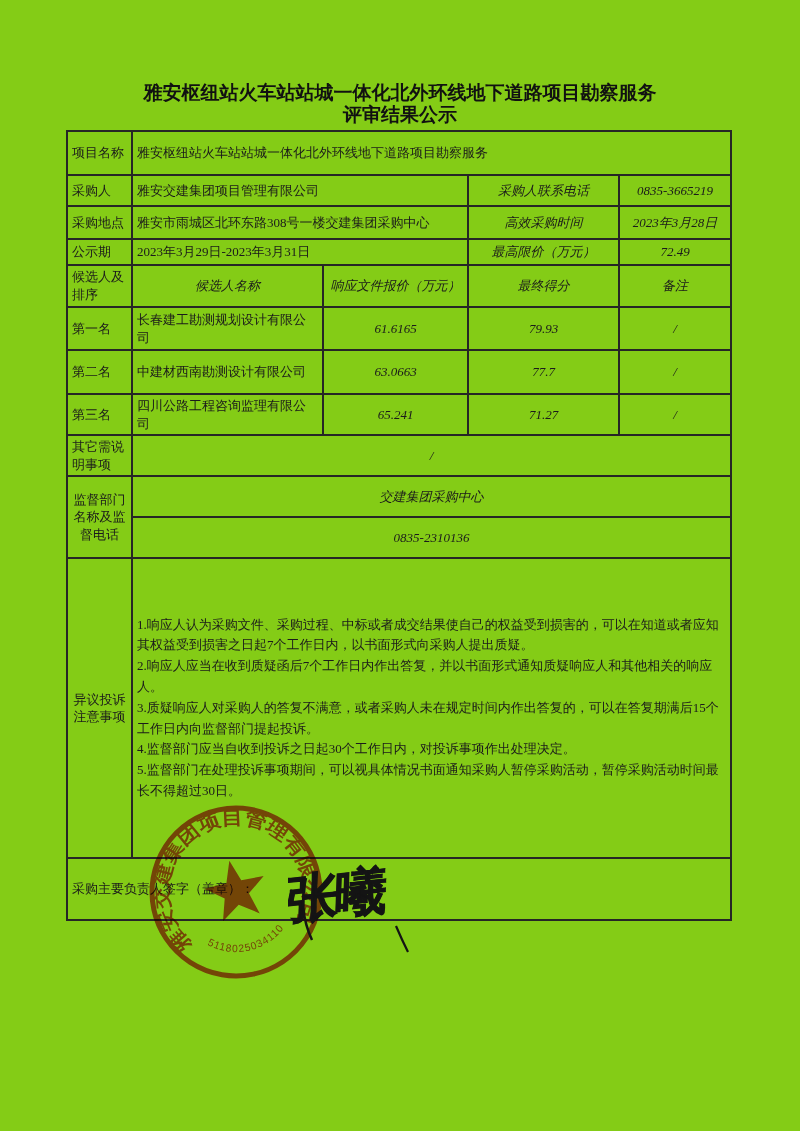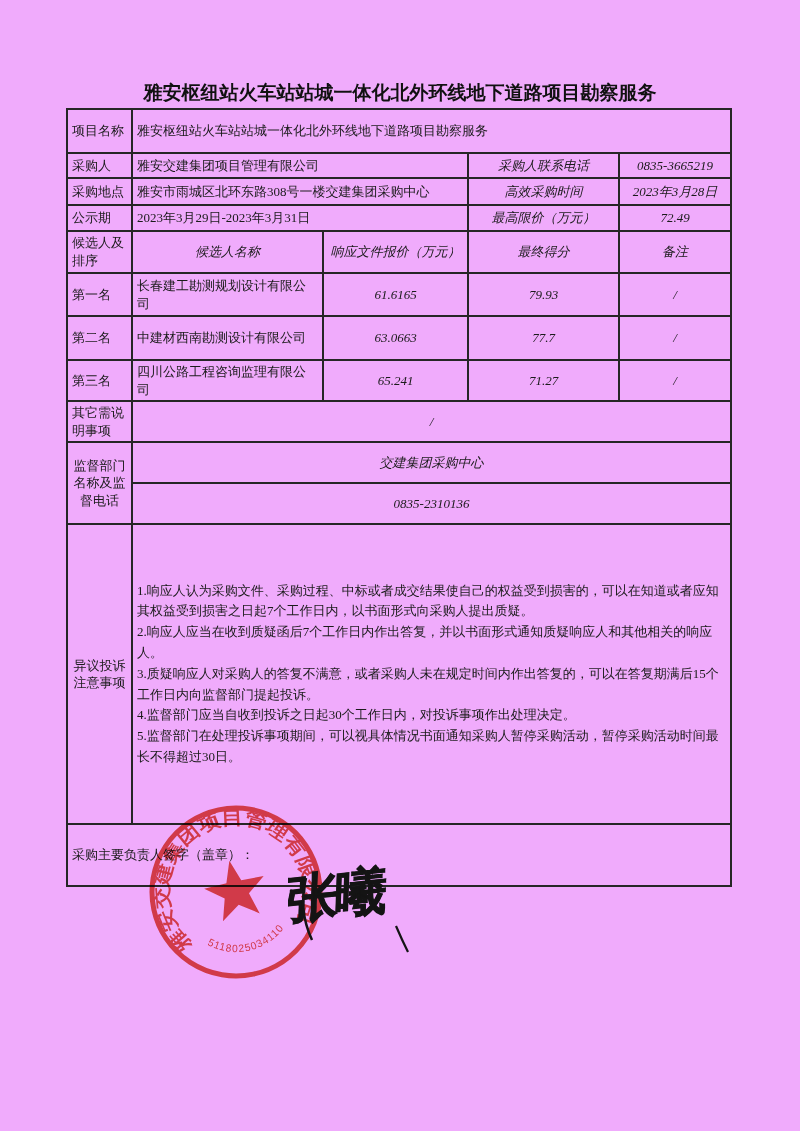--- a/index.html
+++ b/index.html
@@ -1,19 +1,19 @@
 <!DOCTYPE html>
 <html><head>
 <meta charset="utf-8">
 <style>
   html,body{margin:0;padding:0;background:#ffffff;}
   .page{
     position:relative;
     width:800px;height:1131px;
-    background:#f0abfc;
+    background:#84cc16;
     font-family:"Liberation Serif","DejaVu Serif",serif;
     color:#1b1b1b;
     overflow:hidden;
   }
   .doc-title{
     padding-top:82px;
     text-align:center;
     font-family:"Liberation Sans","DejaVu Sans",sans-serif;
     font-weight:bold;
     font-size:19px;
@@ -70,45 +70,46 @@
     pointer-events:none;
   }
 </style>
 </head>
 <body>
 
 <div class="page">
 
   <div class="doc-title">
     <div>雅安枢纽站火车站站城一体化北外环线地下道路项目勘察服务</div>
+    <div>评审结果公示</div>
   </div>
 
   <table class="main">
     <colgroup>
       <col style="width:65px">
         <col style="width:191px">
         <col style="width:145px">
         <col style="width:151px">
         <col style="width:112px">
     </colgroup>
 
     <tbody>
         <tr style="height:44px">
       <td class="lbl">项目名称</td>
       <td class="top-left" colspan="4">雅安枢纽站火车站站城一体化北外环线地下道路项目勘察服务</td>
     </tr>
 
-    <tr style="height:25px">
+    <tr style="height:31px">
       <td class="lbl">采购人</td>
       <td class="lbl" colspan="2">雅安交建集团项目管理有限公司</td>
       <td class="ctr">采购人联系电话</td>
       <td class="ctr">0835-3665219</td>
     </tr>
 
-    <tr style="height:27px">
+    <tr style="height:33px">
       <td class="lbl">采购地点</td>
       <td class="lbl" colspan="2">雅安市雨城区北环东路308号一楼交建集团采购中心</td>
       <td class="ctr">高效采购时间</td>
       <td class="ctr">2023年3月28日</td>
     </tr>
 
     <tr style="height:26px">
       <td class="lbl">公示期</td>
       <td class="lbl" colspan="2">2023年3月29日-2023年3月31日</td>
       <td class="ctr">最高限价（万元）</td>

